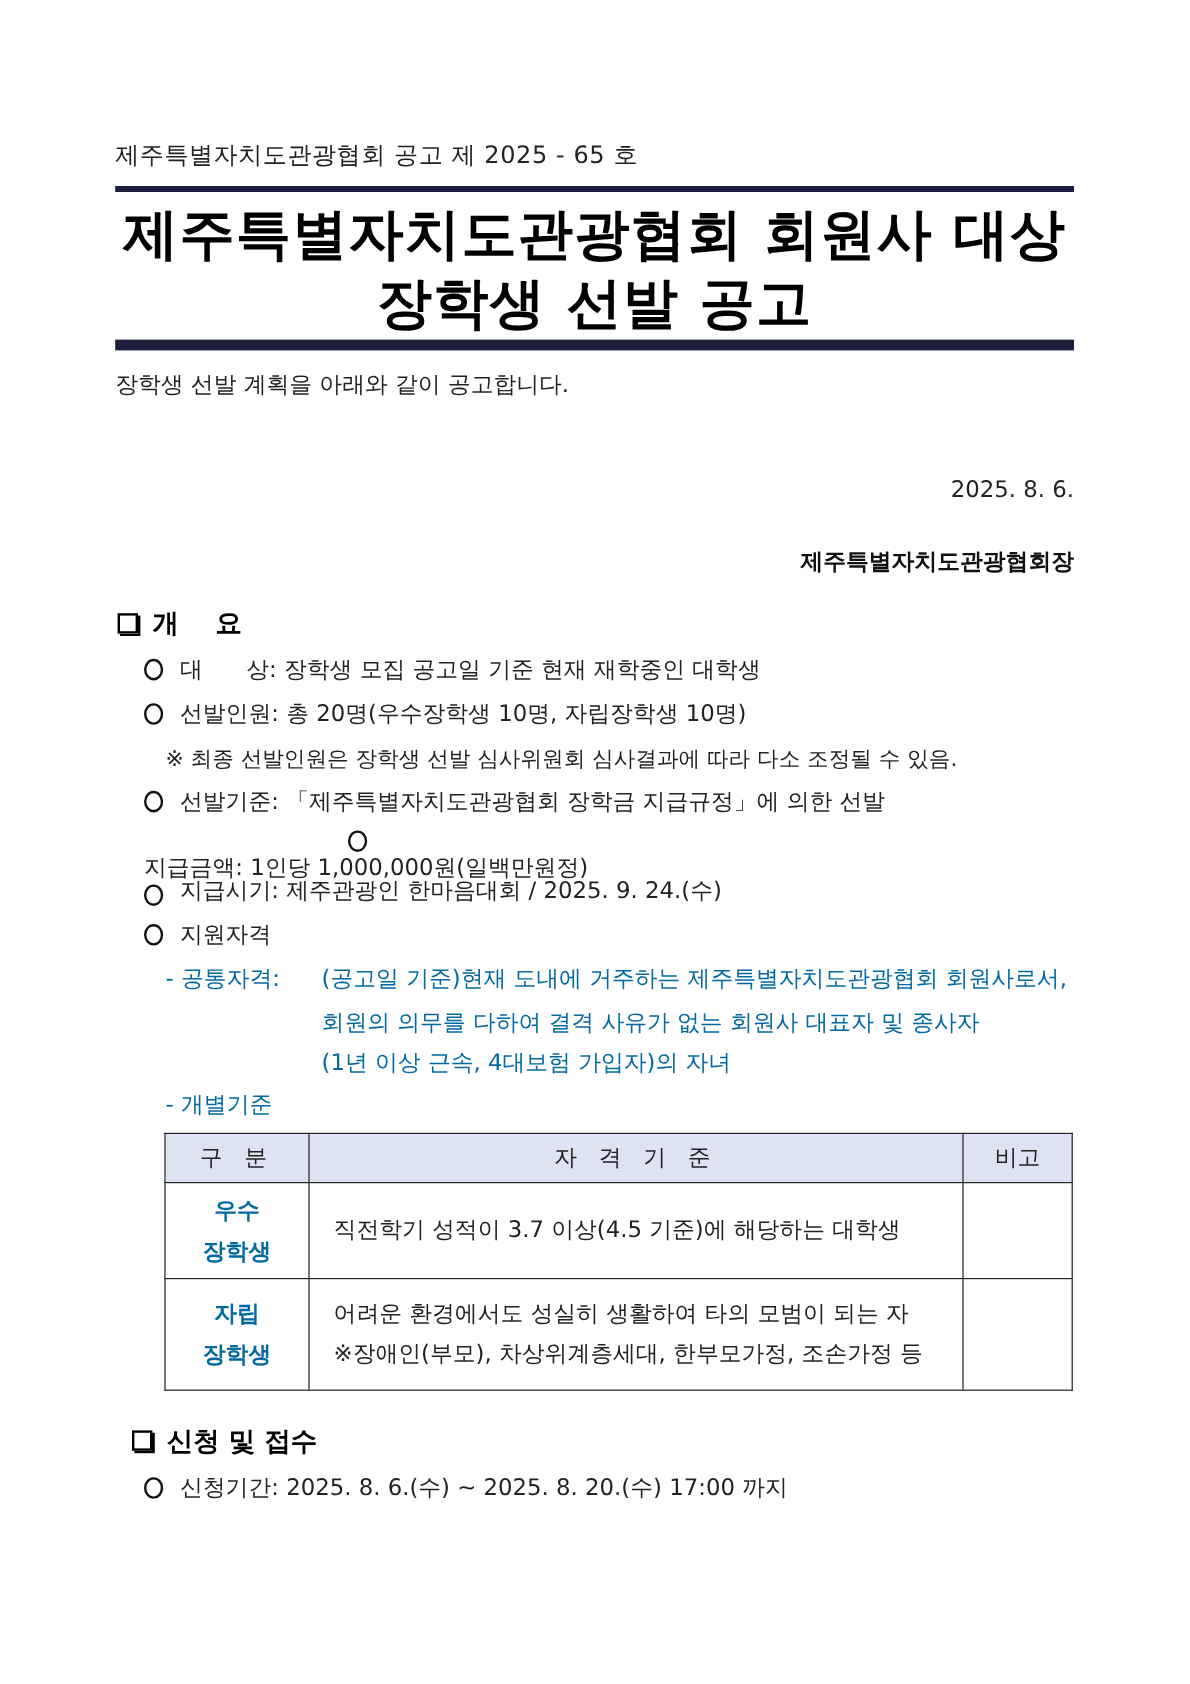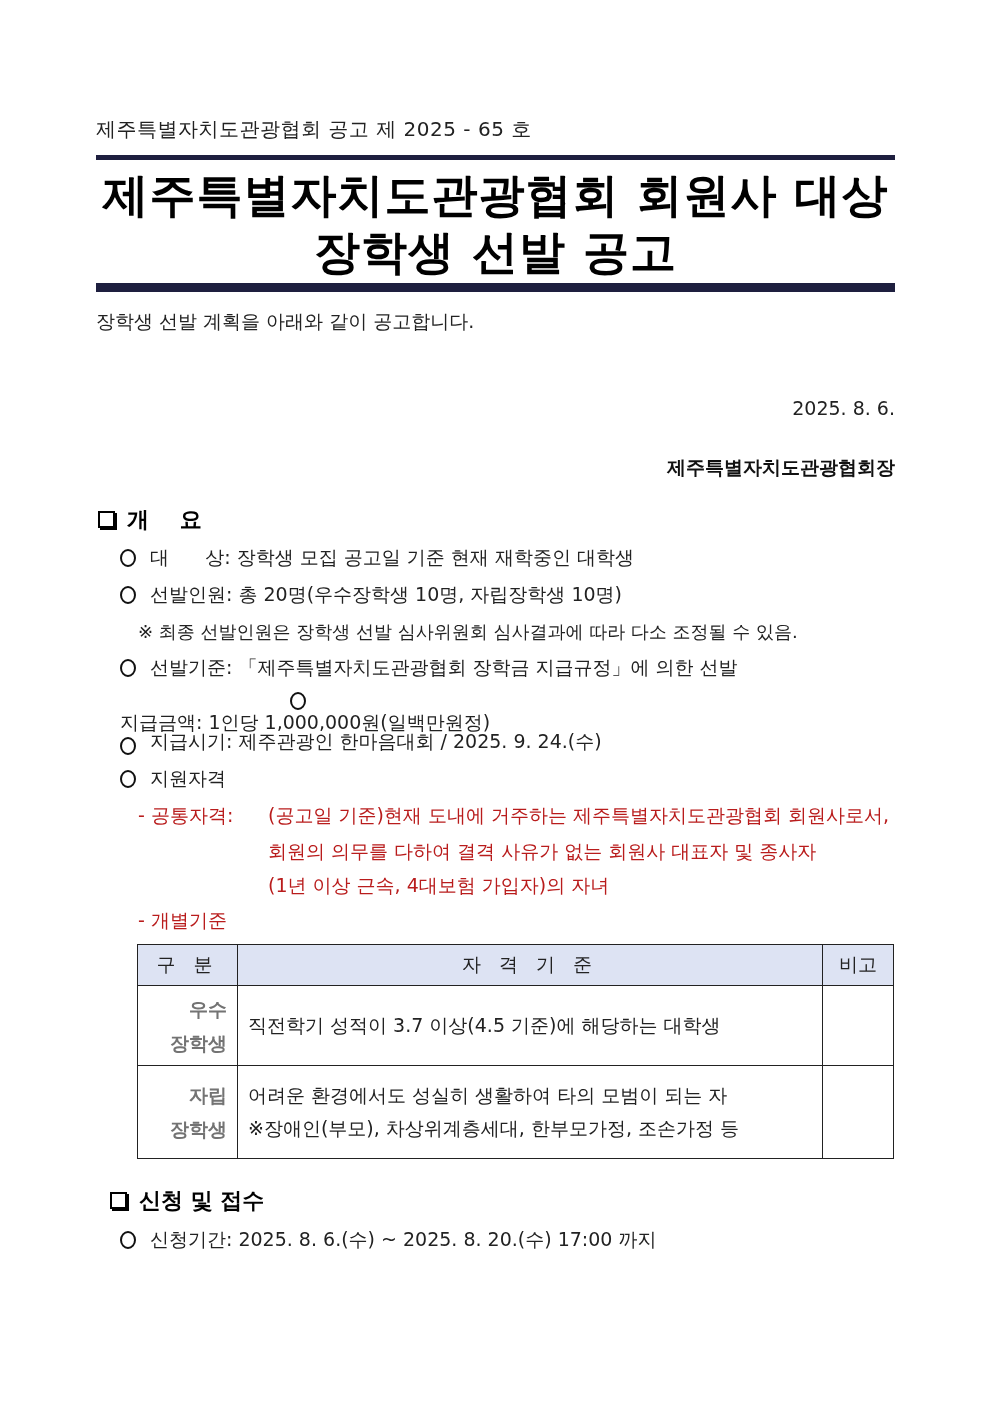--- a/index.html
+++ b/index.html
@@ -17,29 +17,29 @@
     .intro { left: 96px; width: 799px; font-size: 19px; line-height: 34px; top: 304px; text-align: justify; color: #222; }
     .intro span { display: block; }
     .intro .l1 { text-align-last: justify; }
     .date { right: 97px; top: 397px; font-size: 19px; color: #222; }
     .signer { right: 97px; top: 455px; font-size: 19px; color: #111; font-weight: bold; }
     .sec-head { font-size: 22px; font-weight: bold; color: #000; white-space: nowrap; display: flex; align-items: center; }
     .sq { display: inline-block; width: 13px; height: 13px; border: 2px solid #000; box-shadow: 2px 2px 0 #000; margin-right: 12px; position: relative; top: -1px; }
     .item { font-size: 19px; color: #222; white-space: nowrap; display: flex; align-items: center; }
     .circ { display: inline-block; width: 12px; height: 14px; border: 2px solid #111; border-radius: 50%; margin-right: 14px; }
     .note { font-size: 18px; color: #222; white-space: nowrap; }
-    .dash-line { font-size: 19px; color: #b91c1c; white-space: nowrap; }
+    .dash-line { font-size: 19px; color: #0369a1; white-space: nowrap; }
     table.crit {
       position: absolute; left: 137px; top: 944px; width: 757px;
       border-collapse: collapse; font-size: 19px; color: #222;
     }
-    table.crit td, table.crit th { border: 1px solid #222; padding: 0 10px; }
+    table.crit td, table.crit th { border: 1px solid #222; padding: 0 20px; }
     table.crit th { background: #dde3f3; font-weight: normal; height: 40px; text-align: center; letter-spacing: 6px; }
     table.crit th.bigo { letter-spacing: 0; }
-    table.crit td.cat { text-align: right; font-weight: bold; line-height: 34px; width: 79px; color: #737373; }
+    table.crit td.cat { text-align: center; font-weight: bold; line-height: 34px; width: 79px; color: #0369a1; }
     table.crit td.desc { line-height: 33px; }
     table.crit tr.r1 td { height: 79px; }
     table.crit tr.r2 td { height: 92px; }
     table.crit td.rem { width: 50px; }
   </style>
 </head>
 <body>
 
 <div class="abs notice-no">제주특별자치도관광협회 공고 제 2025 - 65 호</div>
 <div class="abs rule-top"></div>

